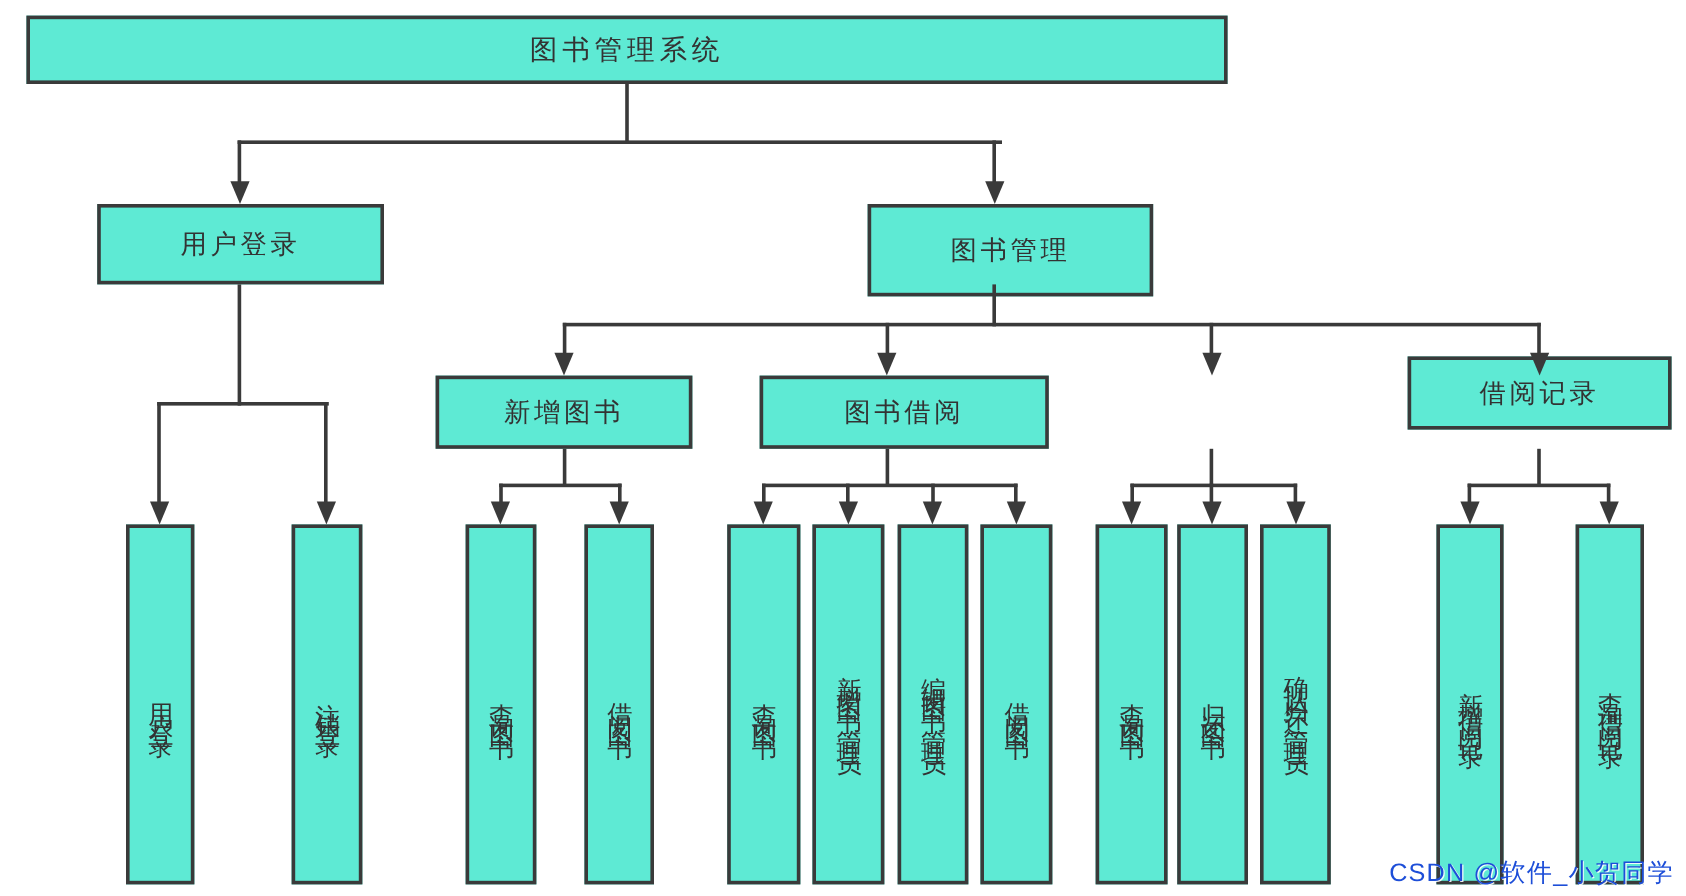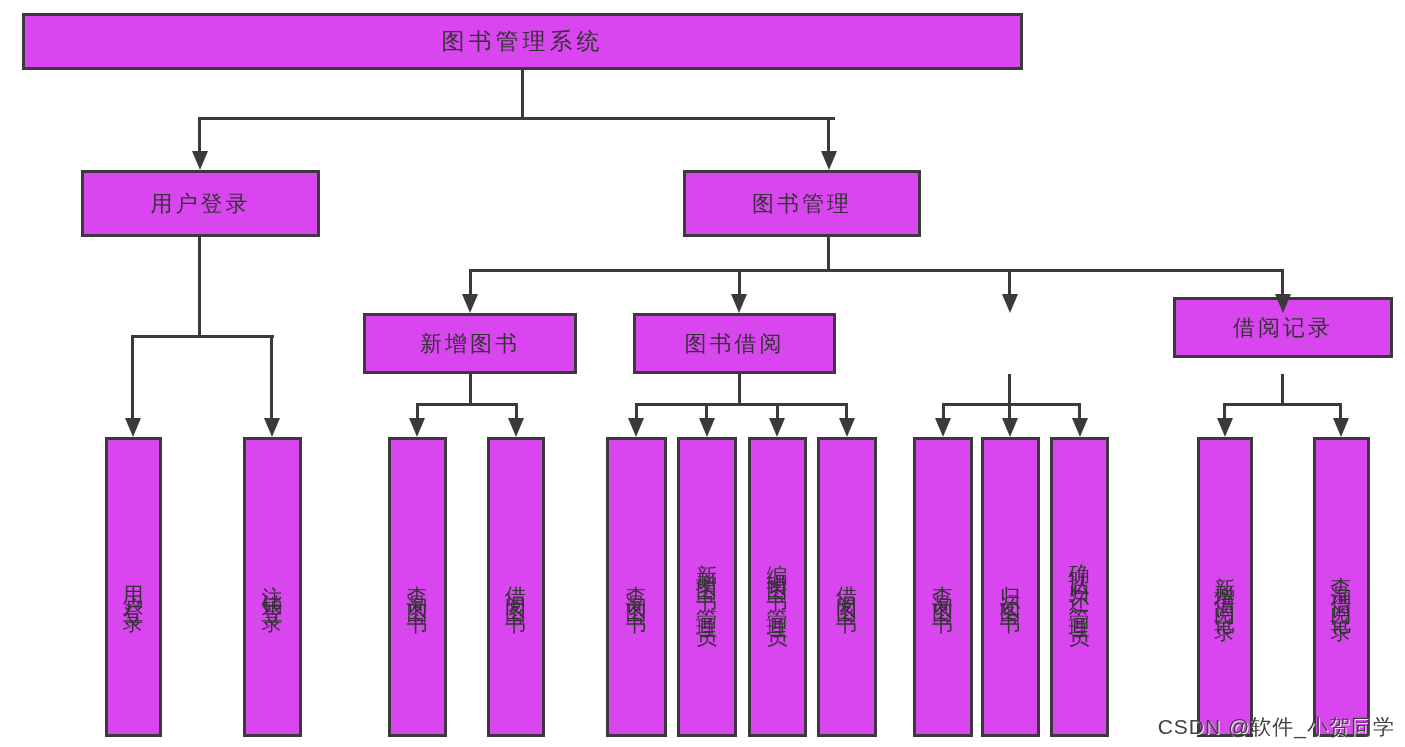--- a/index.html
+++ b/index.html
@@ -1,65 +1,65 @@
 <!DOCTYPE html>
 <html><head>
 <meta charset="utf-8">
 <style>
   html,body{margin:0;padding:0;background:#ffffff;}
   #canvas{
     position:relative;width:1405px;height:747px;background:#ffffff;overflow:hidden;
     font-family:"Liberation Sans","DejaVu Sans",sans-serif;color:#333333;
   }
   .box{
-    position:absolute;box-sizing:border-box;border:3px solid #3a3a3a;background:#d946ef;
+    position:absolute;box-sizing:border-box;border:3px solid #3a3a3a;background:#5eead4;
     display:flex;align-items:center;justify-content:center;
   }
   .lbl{
     font-size:22px;letter-spacing:3px;color:#333333;line-height:1;white-space:nowrap;
   }
   .root-lbl{font-size:23px;letter-spacing:4px;}
   .vert .lbl{
     writing-mode:vertical-rl;text-orientation:mixed;
     font-size:21px;letter-spacing:9px;white-space:normal;
   }
   .h,.v{position:absolute;background:#3a3a3a;}
   .h{height:3px;}
   .v{width:3px;}
   .arrow{
     position:absolute;width:0;height:0;
     border-left:8px solid transparent;border-right:8px solid transparent;
     border-top:19px solid #3a3a3a;
   }
   .watermark{
     position:absolute;top:713px;right:10px;z-index:5;
-    font-size:21px;letter-spacing:1px;color:#404040;
+    font-size:21px;letter-spacing:1px;color:#1d4ed8;
     text-shadow:1px 1px 0 rgba(255,255,255,0.9);
   }
 </style>
 </head>
 <body>
 
 <div id="canvas">
 
   <div class="box" style="left:22px;top:13px;width:1001px;height:57px">
     <span class="lbl root-lbl">图书管理系统</span>
   </div>
 
   <div class="box" style="left:81px;top:170px;width:239px;height:67px">
     <span class="lbl">用户登录</span>
   </div>
-  <div class="box" style="left:683px;top:170px;width:238px;height:67px">
+  <div class="box" style="left:723px;top:170px;width:238px;height:77px">
     <span class="lbl">图书管理</span>
   </div>
 
   <div class="box" style="left:363px;top:313px;width:214px;height:61px">
     <span class="lbl">新增图书</span>
   </div>
-  <div class="box" style="left:633px;top:313px;width:203px;height:61px">
+  <div class="box" style="left:633px;top:313px;width:241px;height:61px">
     <span class="lbl">图书借阅</span>
   </div>
   <div class="box" style="left:1173px;top:297px;width:220px;height:61px">
     <span class="lbl">借阅记录</span>
   </div>
 
   <div class="box vert" style="left:105px;top:437px;width:57px;height:300px">
     <span class="lbl">用户登录</span>
   </div>
   <div class="box vert" style="left:243px;top:437px;width:59px;height:300px">

